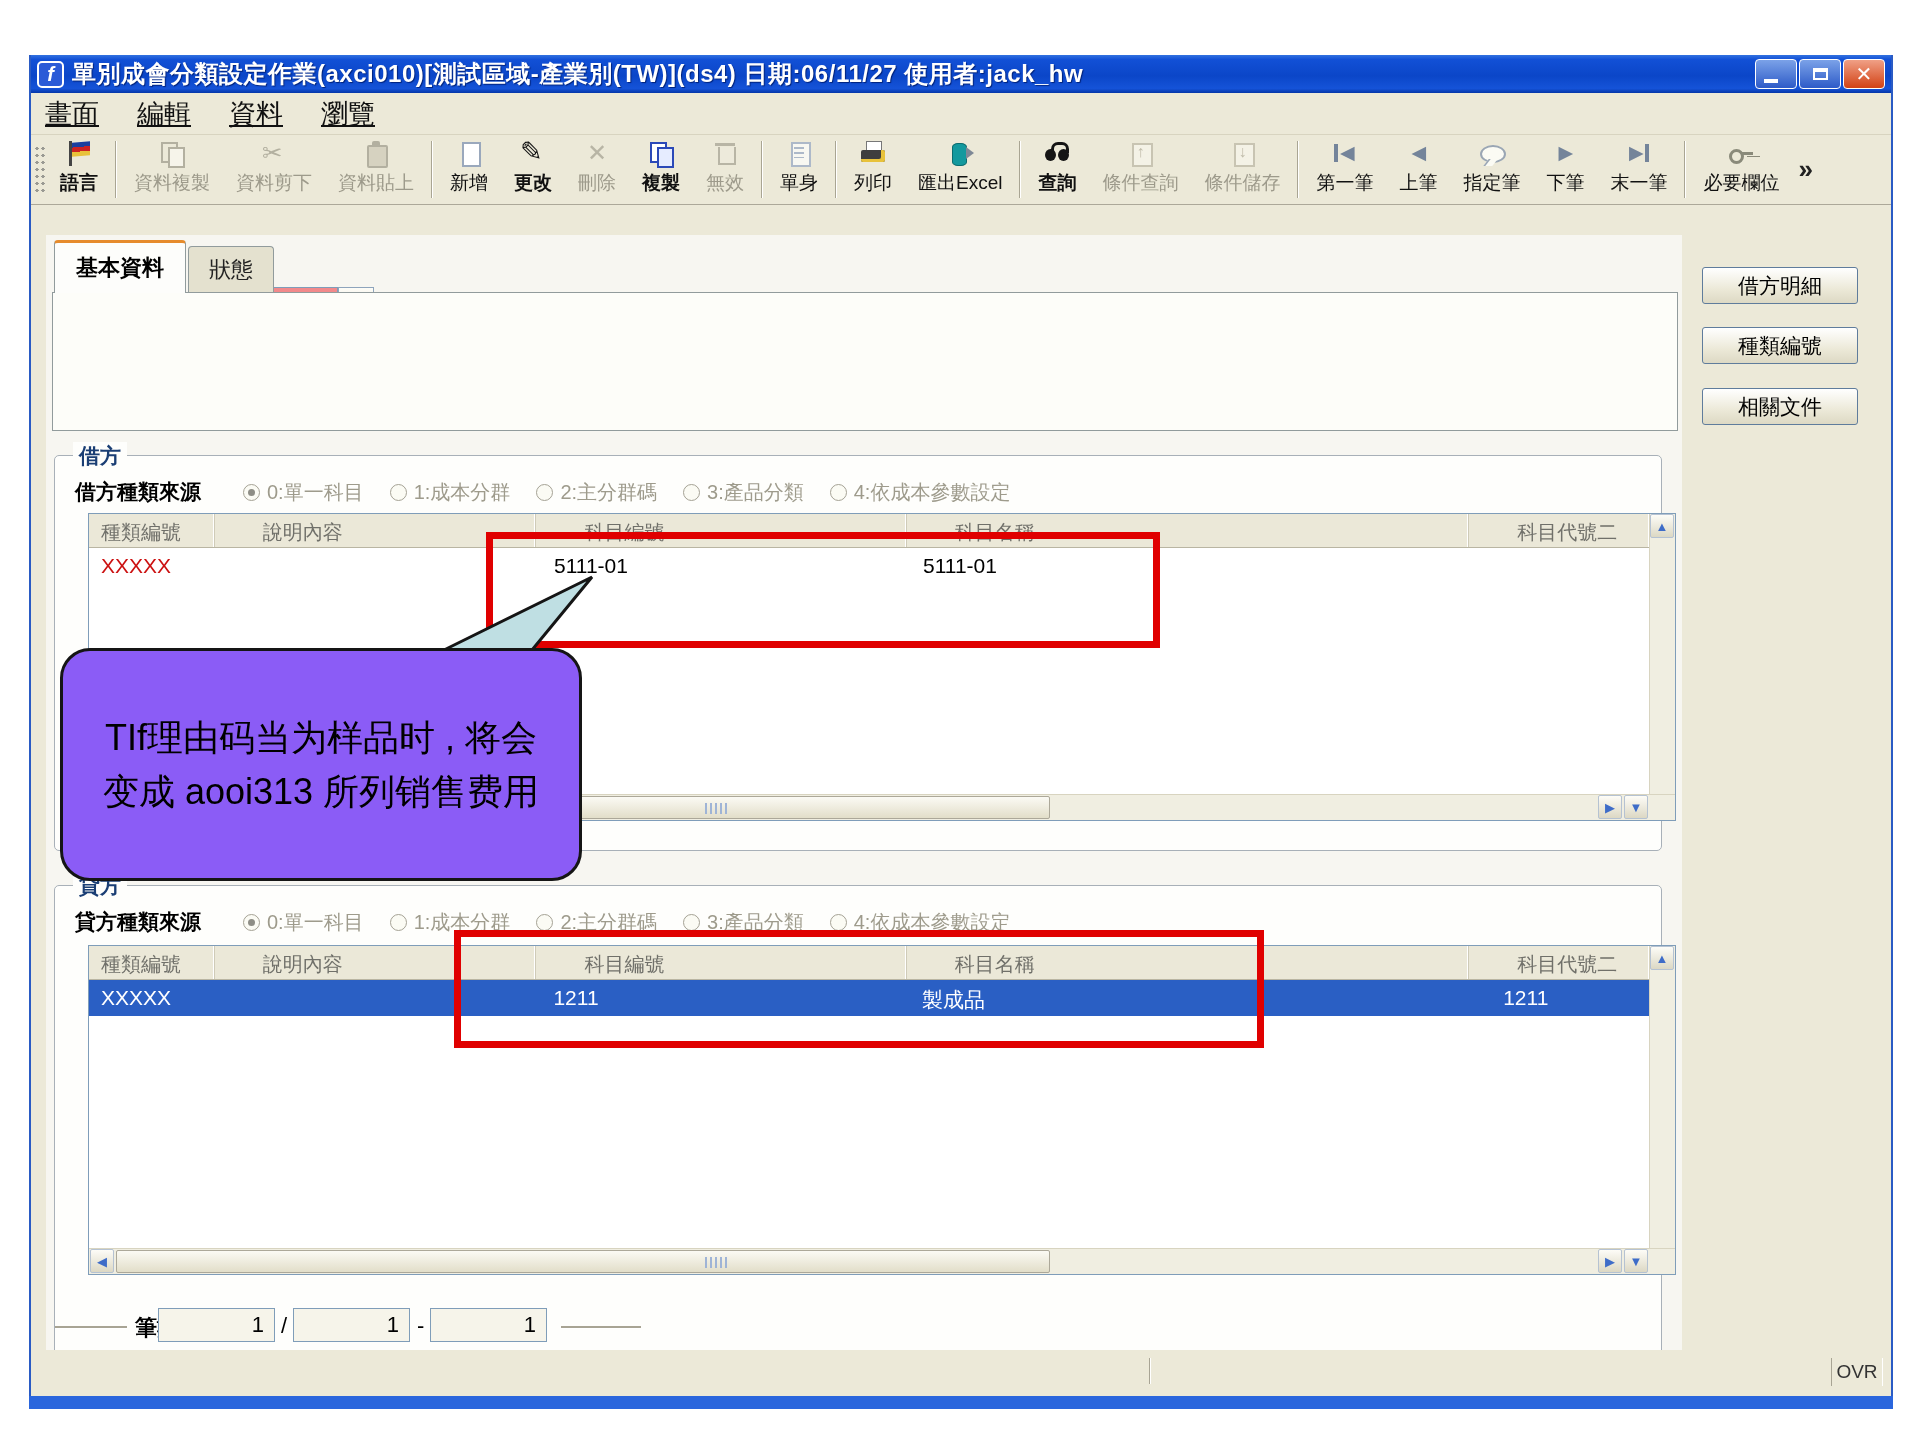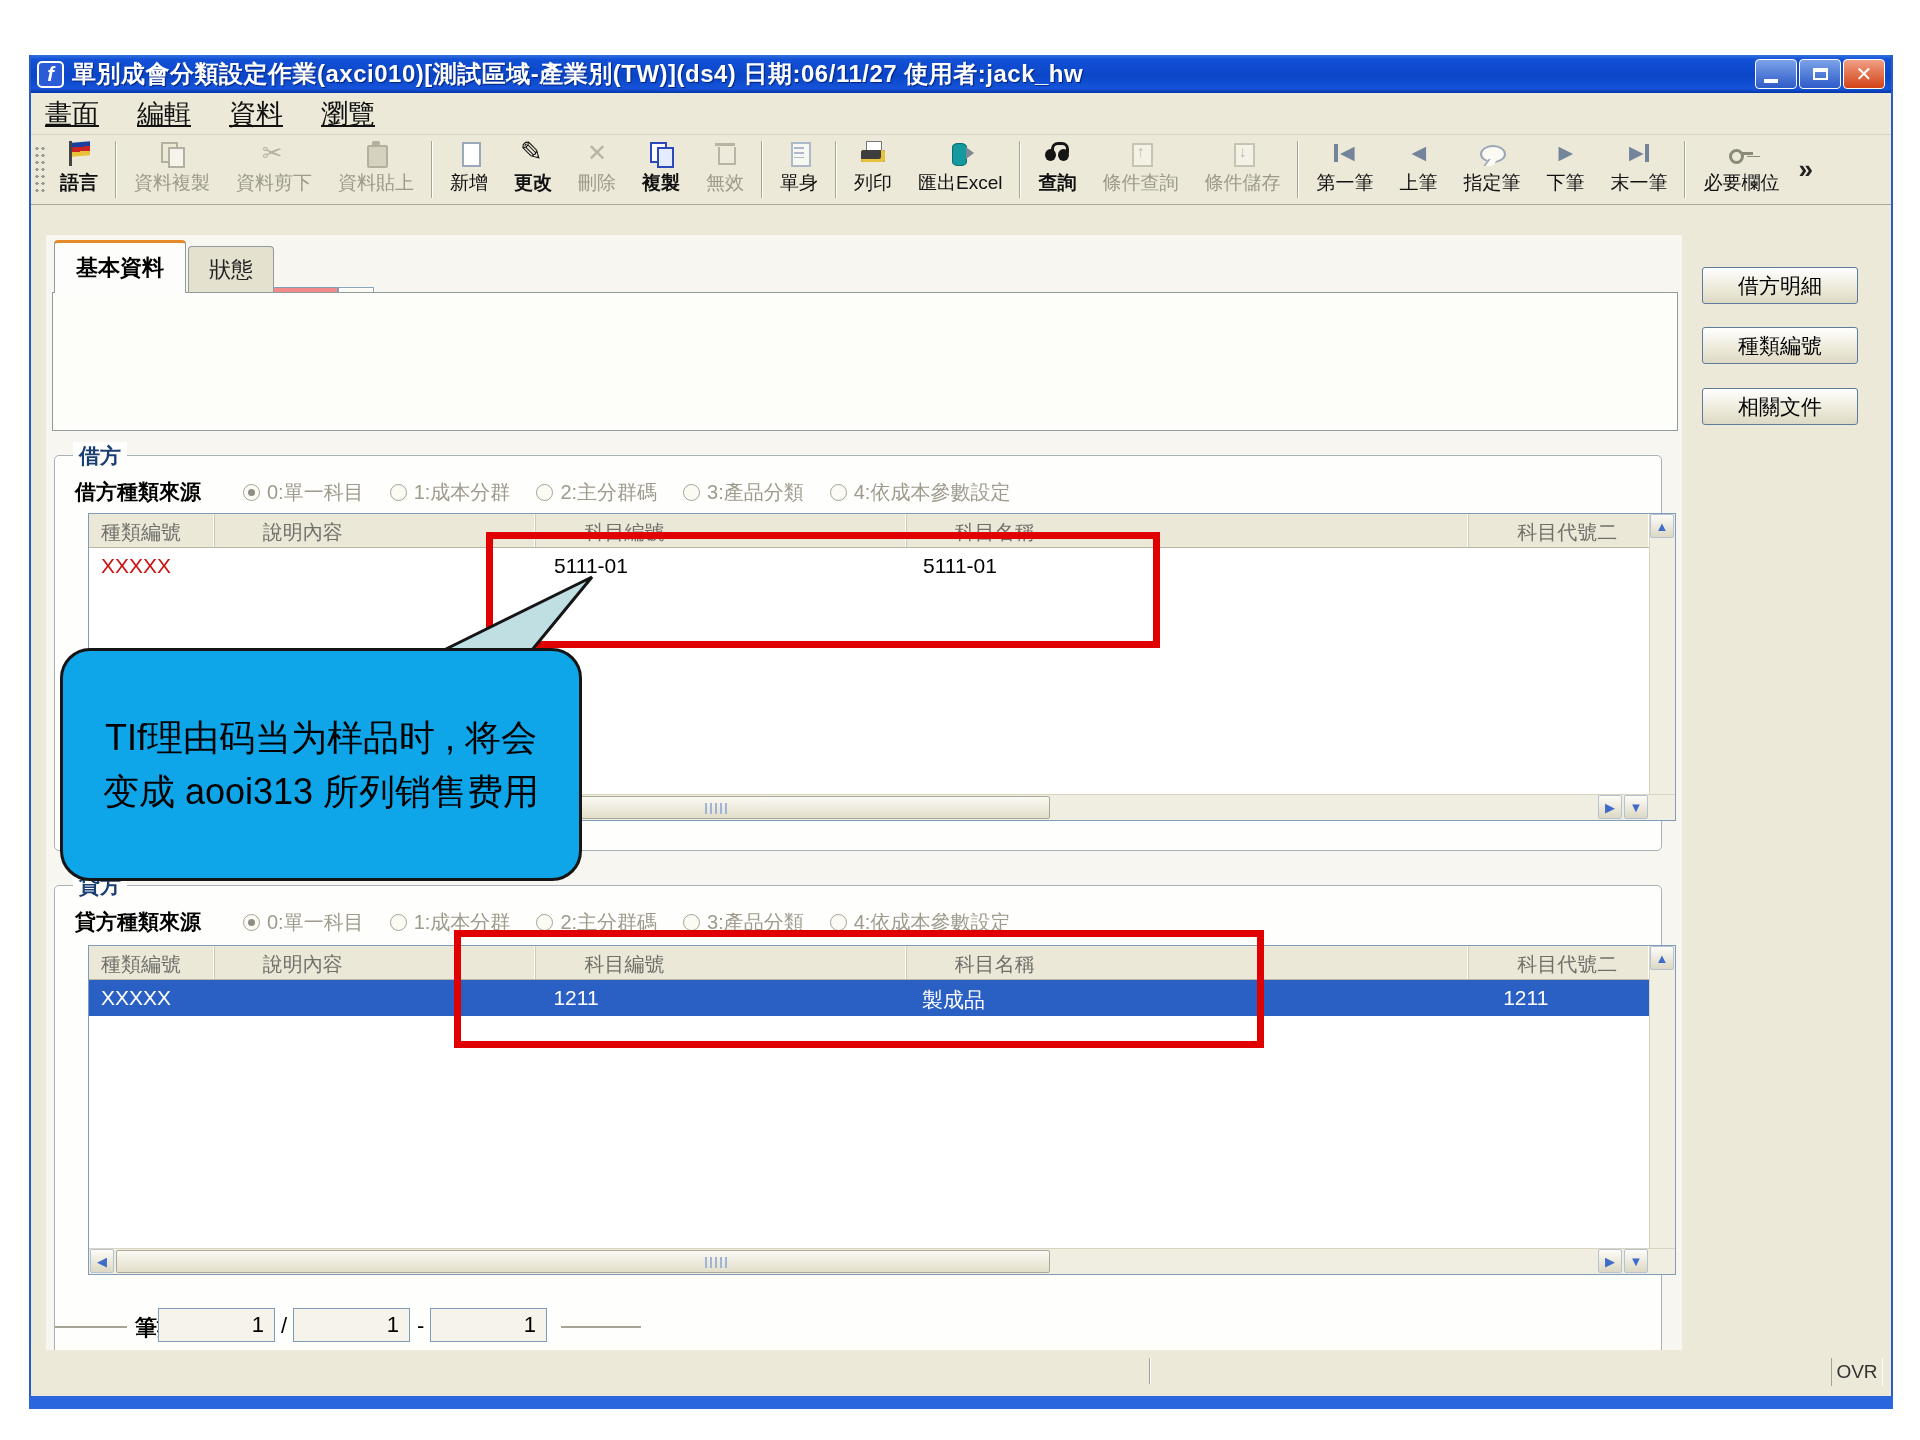--- a/index.html
+++ b/index.html
@@ -153,21 +153,21 @@
     border:1px solid #B5C2D2; border-radius:2px; display:flex; align-items:center; justify-content:center;
     font-size:13px; color:#3E6CC8; font-weight:bold; }
   .hscroll { position:absolute; left:0; right:0; bottom:0; height:26px; background:#F0EEE1; border-top:1px solid #D8D4C0; }
   .hthumb { position:absolute; top:1px; height:23px; background:linear-gradient(180deg,#FBFAF4,#E2DEC9);
     border:1px solid #ACA899; border-radius:2px; }
   .hgrip { position:absolute; top:6px; width:22px; height:11px;
     background:repeating-linear-gradient(90deg,#9FB4D6 0 2px,transparent 2px 5px); }
 
   
   .red-box { position:absolute; border:7px solid #E00000; background:transparent; z-index:40; }
-  #callout { position:absolute; left:29px; top:593px; width:522px; height:233px; background:#0ea5e9;
+  #callout { position:absolute; left:29px; top:593px; width:522px; height:233px; background:#8b5cf6;
     border:3px solid #151515; border-radius:30px; z-index:50; display:flex; align-items:center;
     justify-content:center; text-align:center; padding:10px 26px; font-size:36px; line-height:54px; color:#000; }
   #callout-tail { position:absolute; left:401px; top:512px; z-index:45; }
 
   
   .etch { position:absolute; height:2px; border-top:2px solid #A8A494; border-bottom:1px solid #fff; }
   .cnt-box { position:absolute; top:1253px; width:117px; height:34px; background:#F6F4EA;
     border:1px solid #7F9DB9; font-size:22px; display:flex; align-items:center; justify-content:flex-end; padding-right:10px; }
   .cnt-sep { position:absolute; top:1258px; font-size:22px; color:#000; }
   #statusbar { position:absolute; left:0; top:1295px; width:100%; height:46px; background:#ECE9D8; }

